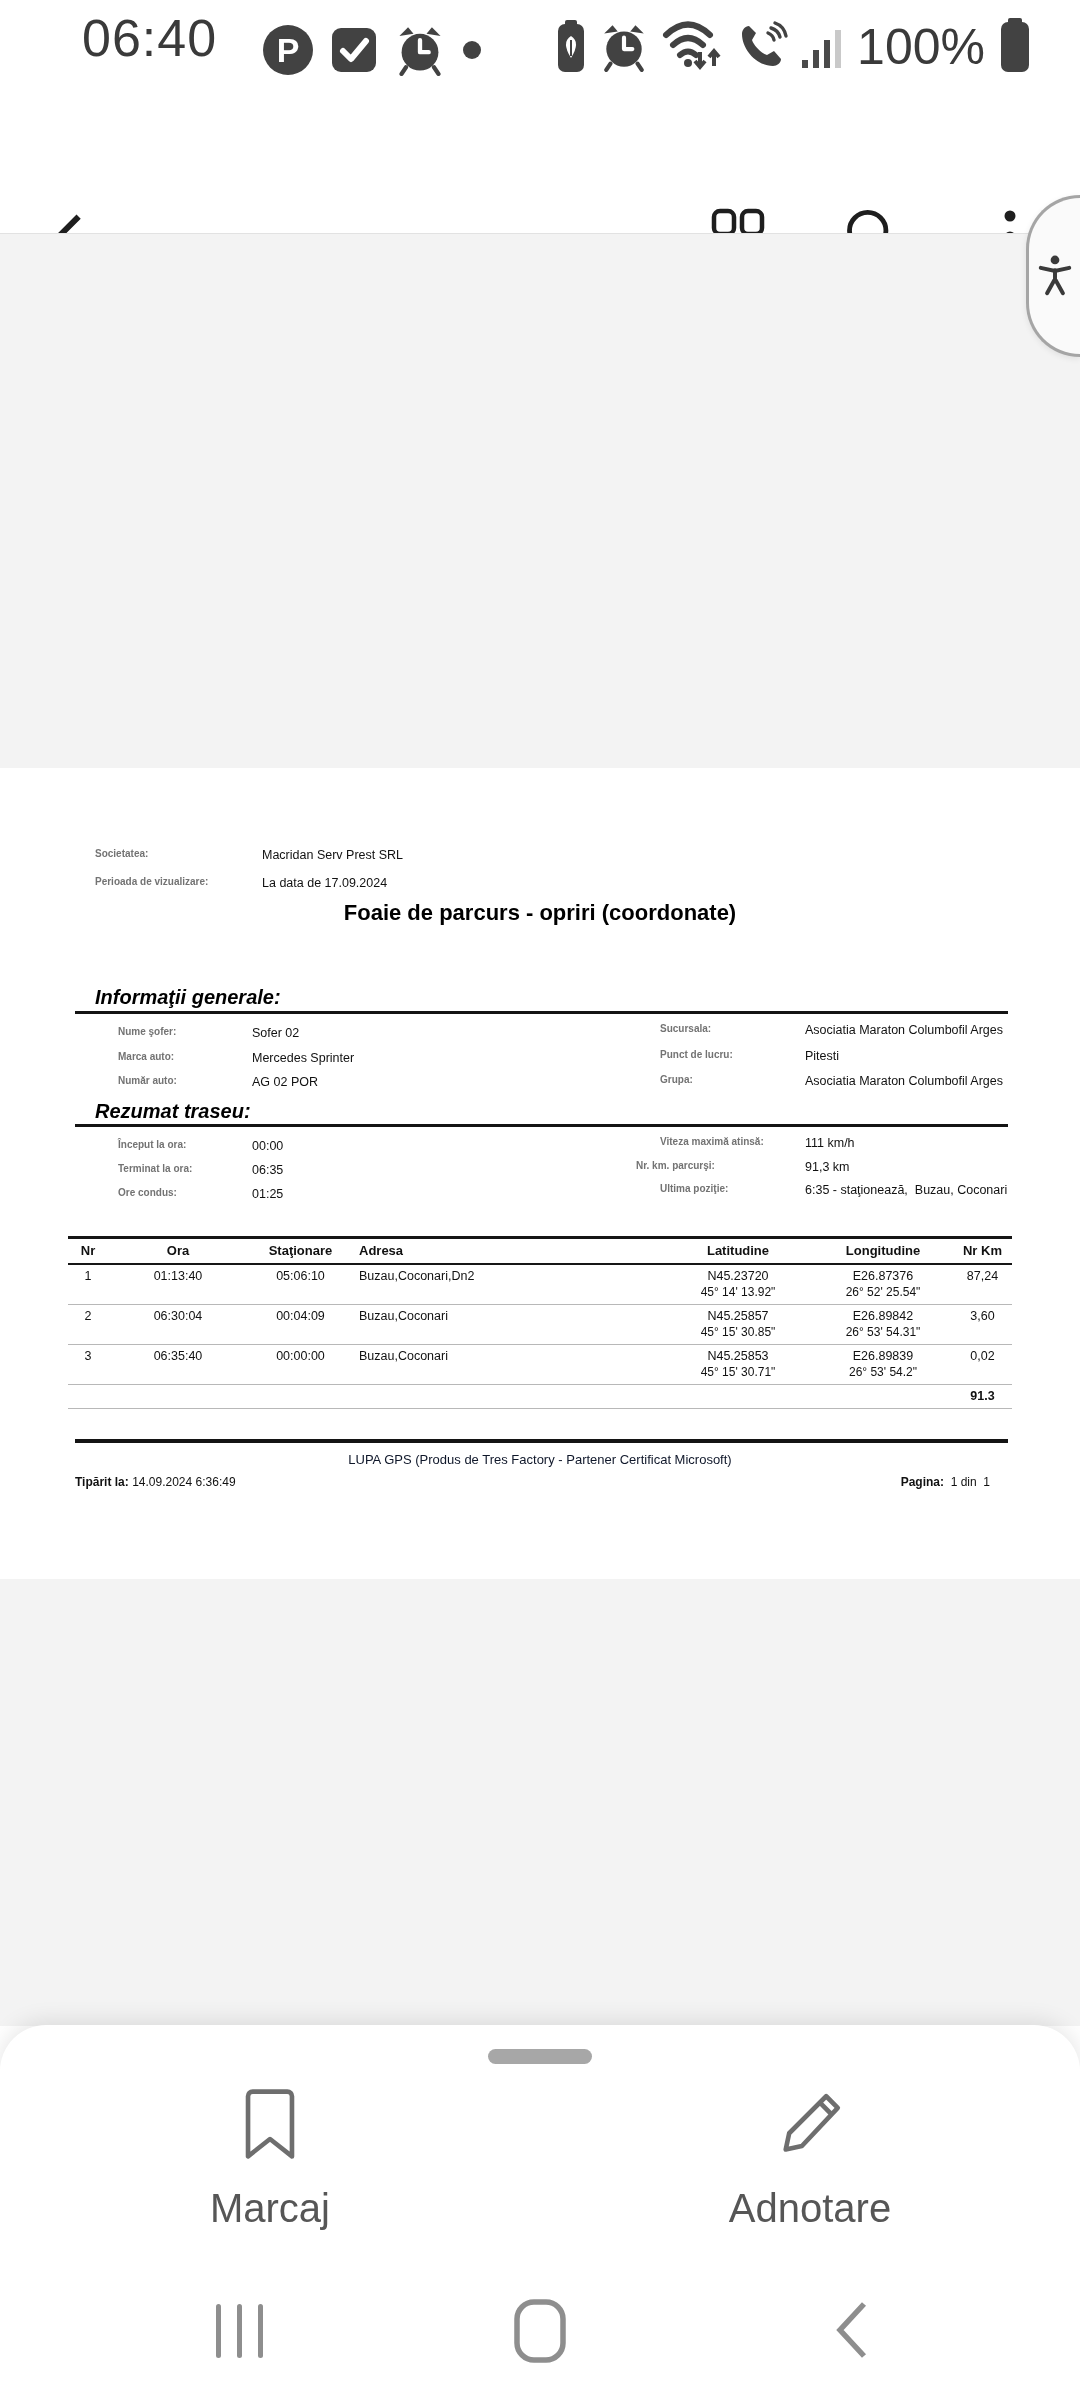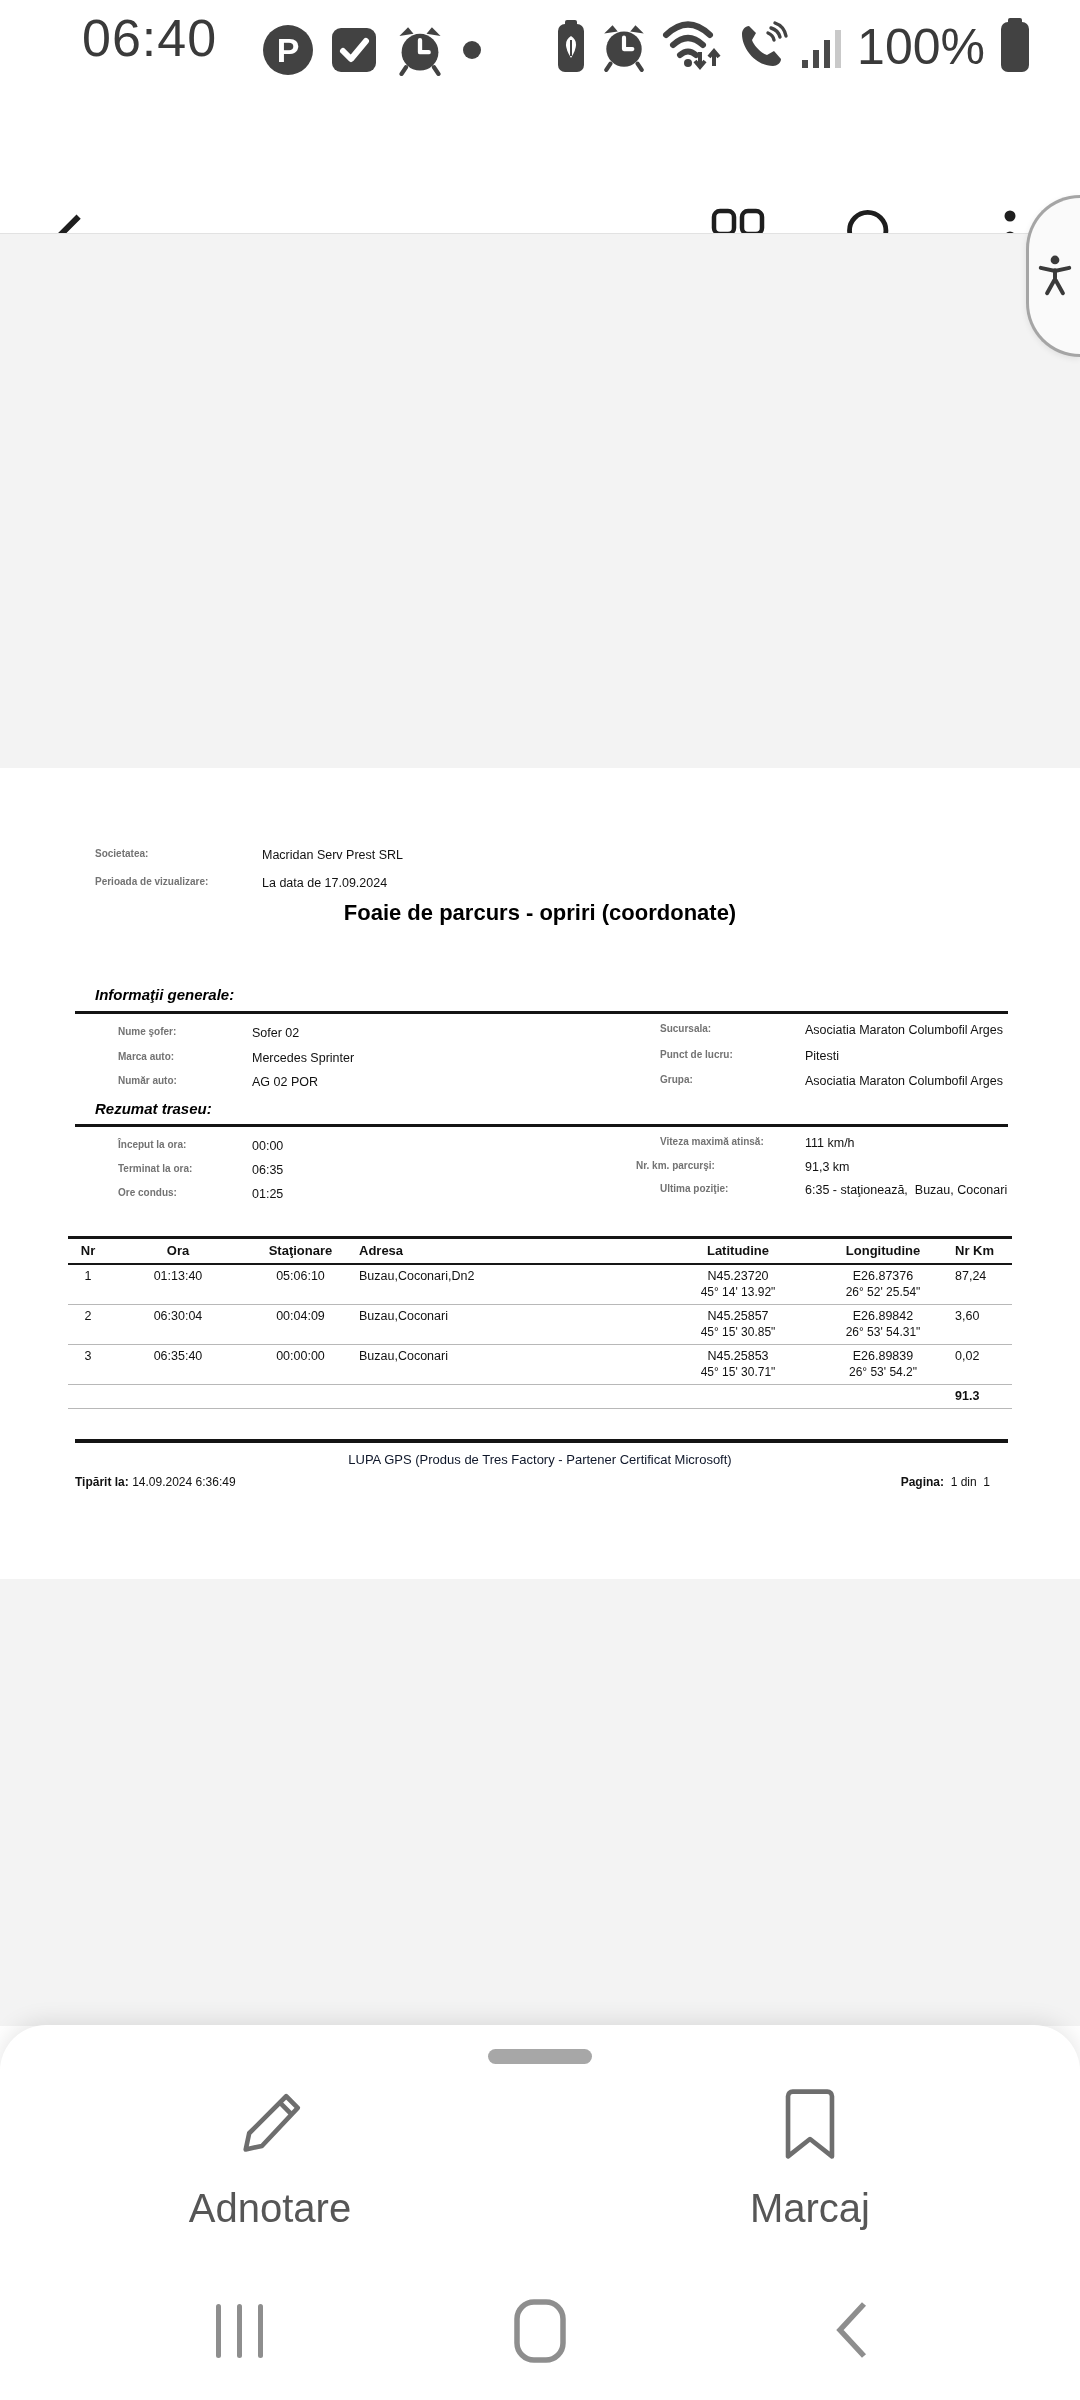--- a/index.html
+++ b/index.html
@@ -18,34 +18,34 @@
   .app-bar{position:absolute;top:80px;left:0;width:1080px;height:153px;background:#fff;}
   .icon-btn{position:absolute;background:none;border:none;padding:0;cursor:pointer;}
 
   
   .canvas{position:absolute;top:233px;left:0;width:1080px;height:1792px;background:#f3f3f3;border-top:1px solid #e2e2e2;}
   .pdf-page{position:absolute;top:534px;left:0;width:1080px;height:811px;background:#fff;color:#111;}
 
   .lbl{font-weight:bold;font-size:10px;color:#737373;white-space:pre;}
   .val{font-size:12.5px;color:#111;white-space:pre;}
   .doc-title{left:0;width:1080px;text-align:center;font-size:22px;font-weight:bold;color:#000;}
-  .h-ital{font-size:15px;font-weight:bold;font-style:italic;color:#000;}
+  .h-ital{font-size:20px;font-weight:bold;font-style:italic;color:#000;}
   .rule{background:#141414;}
 
   
   table.stops{position:absolute;top:468px;left:68px;width:944px;border-collapse:collapse;
               font-size:12.5px;color:#111;table-layout:fixed;}
   table.stops th{font-size:13px;font-weight:bold;border-top:3px solid #161616;border-bottom:2px solid #161616;
                  padding:4px 2px 5px;}
   table.stops td{border-bottom:1px solid #b8b8b8;padding:4px 2px 5px;vertical-align:top;}
   .c-nr{text-align:center;}
   .c-ora,.c-sta{text-align:center;}
   .c-adr{text-align:left;padding-left:6px !important;}
   .c-lat,.c-lon{text-align:center;}
-  .c-km{text-align:left;}
+  .c-km{text-align:center;}
   .dms{font-size:12px;margin-top:2px;}
   tr.total-row td{font-weight:bold;}
 
   .doc-link{left:0;width:1080px;text-align:center;font-size:13px;color:#0f172a;text-decoration:none;cursor:pointer;}
   .doc-foot{font-size:12px;color:#111;white-space:pre;}
 
   
   .a11y-fab{position:absolute;top:195px;right:0;width:54px;height:162px;background:#fafafa;
             border:3px solid #a5a5a5;border-right:none;border-radius:84px 0 0 84px;
             display:flex;align-items:center;justify-content:center;box-shadow:0 2px 6px rgba(0,0,0,.08);}
@@ -322,35 +322,35 @@
       <path d="M24 20 V31 M24 31 L14 49 M24 31 L34 49" stroke="#3a3a3a" stroke-width="5" fill="none" stroke-linecap="round"></path>
       </svg>
   </span>
 </button>
 
 <div class="bottom-sheet">
   <button class="sheet-handle"></button>
   <div class="sheet-actions">
     <button class="sheet-btn">
       <span>
+        <svg width="62" height="74" viewBox="0 0 52 64">
+          <path d="M11 4 h30 a4 4 0 0 1 4 4 v52 L26 45 L7 60 V8 a4 4 0 0 1 4 -4 Z" stroke="#6e6e6e" stroke-width="4" fill="none" stroke-linejoin="round"></path>
+          </svg>
+      </span>
+      <span class="lbl-big">Marcaj</span>
+    </button>
+    <button class="sheet-btn">
+      <span>
         <svg width="74" height="74" viewBox="0 0 64 64">
           <path d="M46 8 L56 18 L25 51 L11 54 L14 40 Z" stroke="#6e6e6e" stroke-width="4" fill="none" stroke-linejoin="round"></path>
           <path d="M41 14 L51 24" stroke="#6e6e6e" stroke-width="4"></path>
           </svg>
       </span>
       <span class="lbl-big">Adnotare</span>
     </button>
-    <button class="sheet-btn">
-      <span>
-        <svg width="62" height="74" viewBox="0 0 52 64">
-          <path d="M11 4 h30 a4 4 0 0 1 4 4 v52 L26 45 L7 60 V8 a4 4 0 0 1 4 -4 Z" stroke="#6e6e6e" stroke-width="4" fill="none" stroke-linejoin="round"></path>
-          </svg>
-      </span>
-      <span class="lbl-big">Marcaj</span>
-    </button>
   </div>
 </div>
 
 <div class="nav-bar">
   <button class="nav-btn" style="left:214px;top:18px;">
     <span>
       <svg width="52" height="62" viewBox="0 0 52 62">
         <rect x="2" y="4" width="5" height="54" rx="2.5" fill="#8e8e8e"></rect>
         <rect x="23" y="4" width="5" height="54" rx="2.5" fill="#8e8e8e"></rect>
         <rect x="44" y="4" width="5" height="54" rx="2.5" fill="#8e8e8e"></rect>

